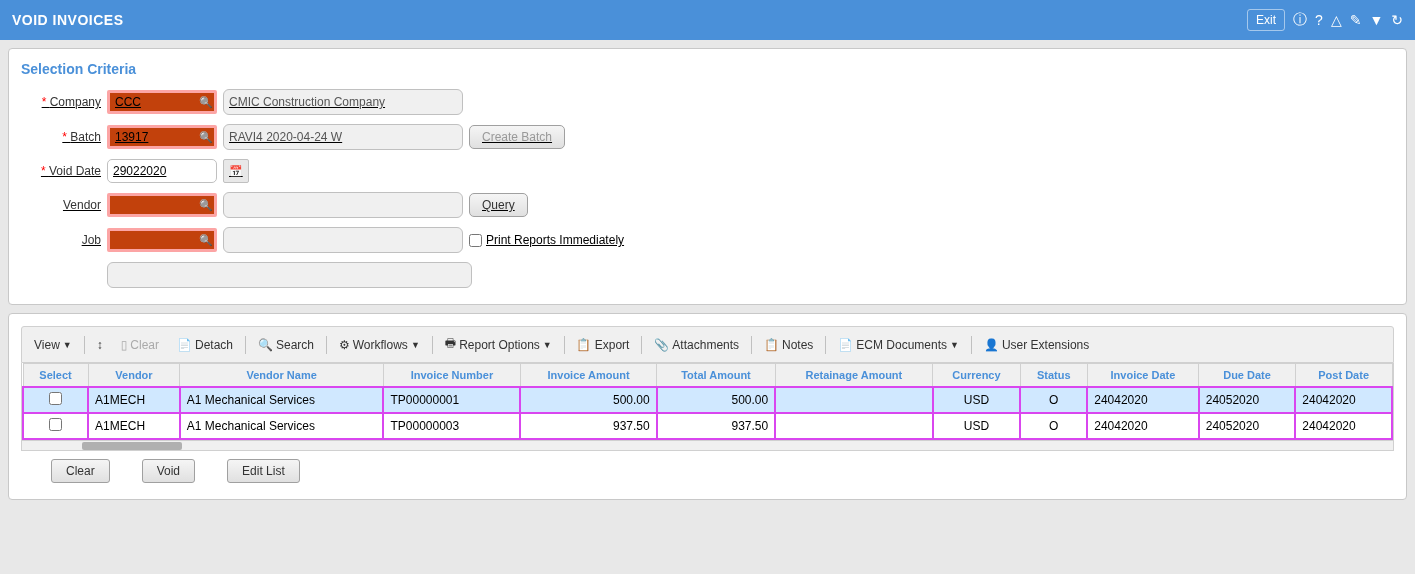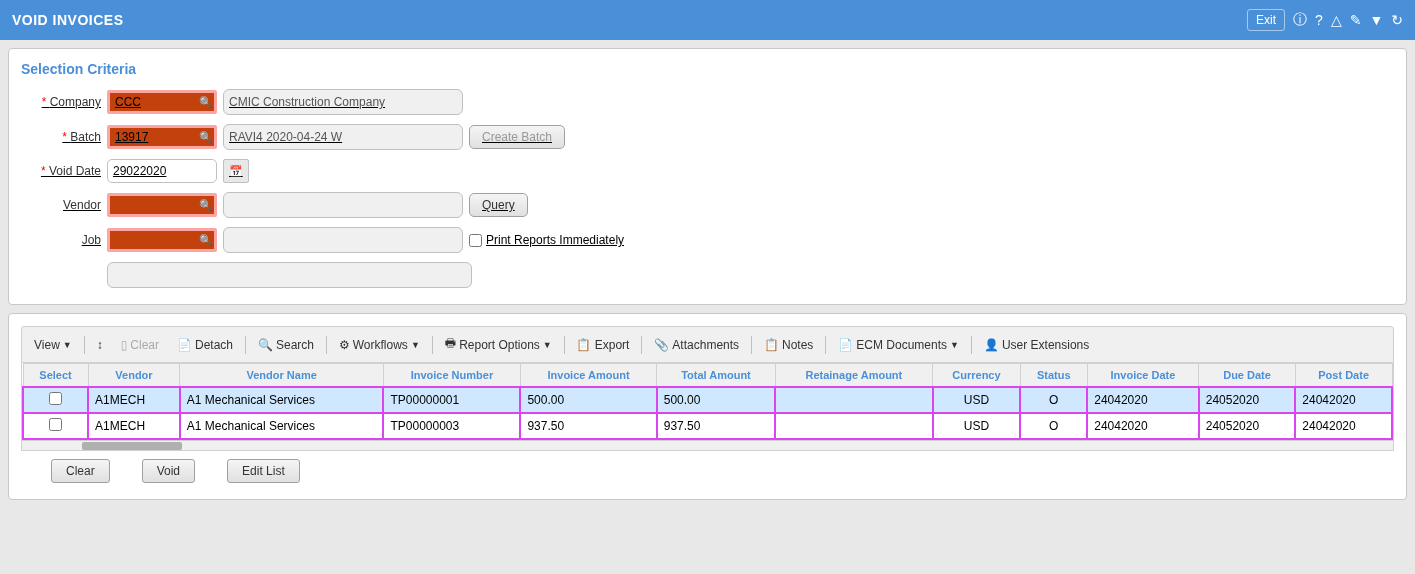--- a/index.html
+++ b/index.html
@@ -224,21 +224,21 @@
     tbody tr.selected {
       background: #d0e8ff;
     }
     tbody td {
       border: 2px solid #d946ef;
       padding: 4px 6px;
       white-space: nowrap;
       font-size: 12px;
     }
     td.center { text-align: center; }
-    td.right { }
+    td.right { text-align: right; }
 
     .checkbox-cell {
       text-align: center;
     }
 
     
     .bottom-actions {
       display: flex;
       gap: 6px;
       padding: 8px 4px 4px 4px;

